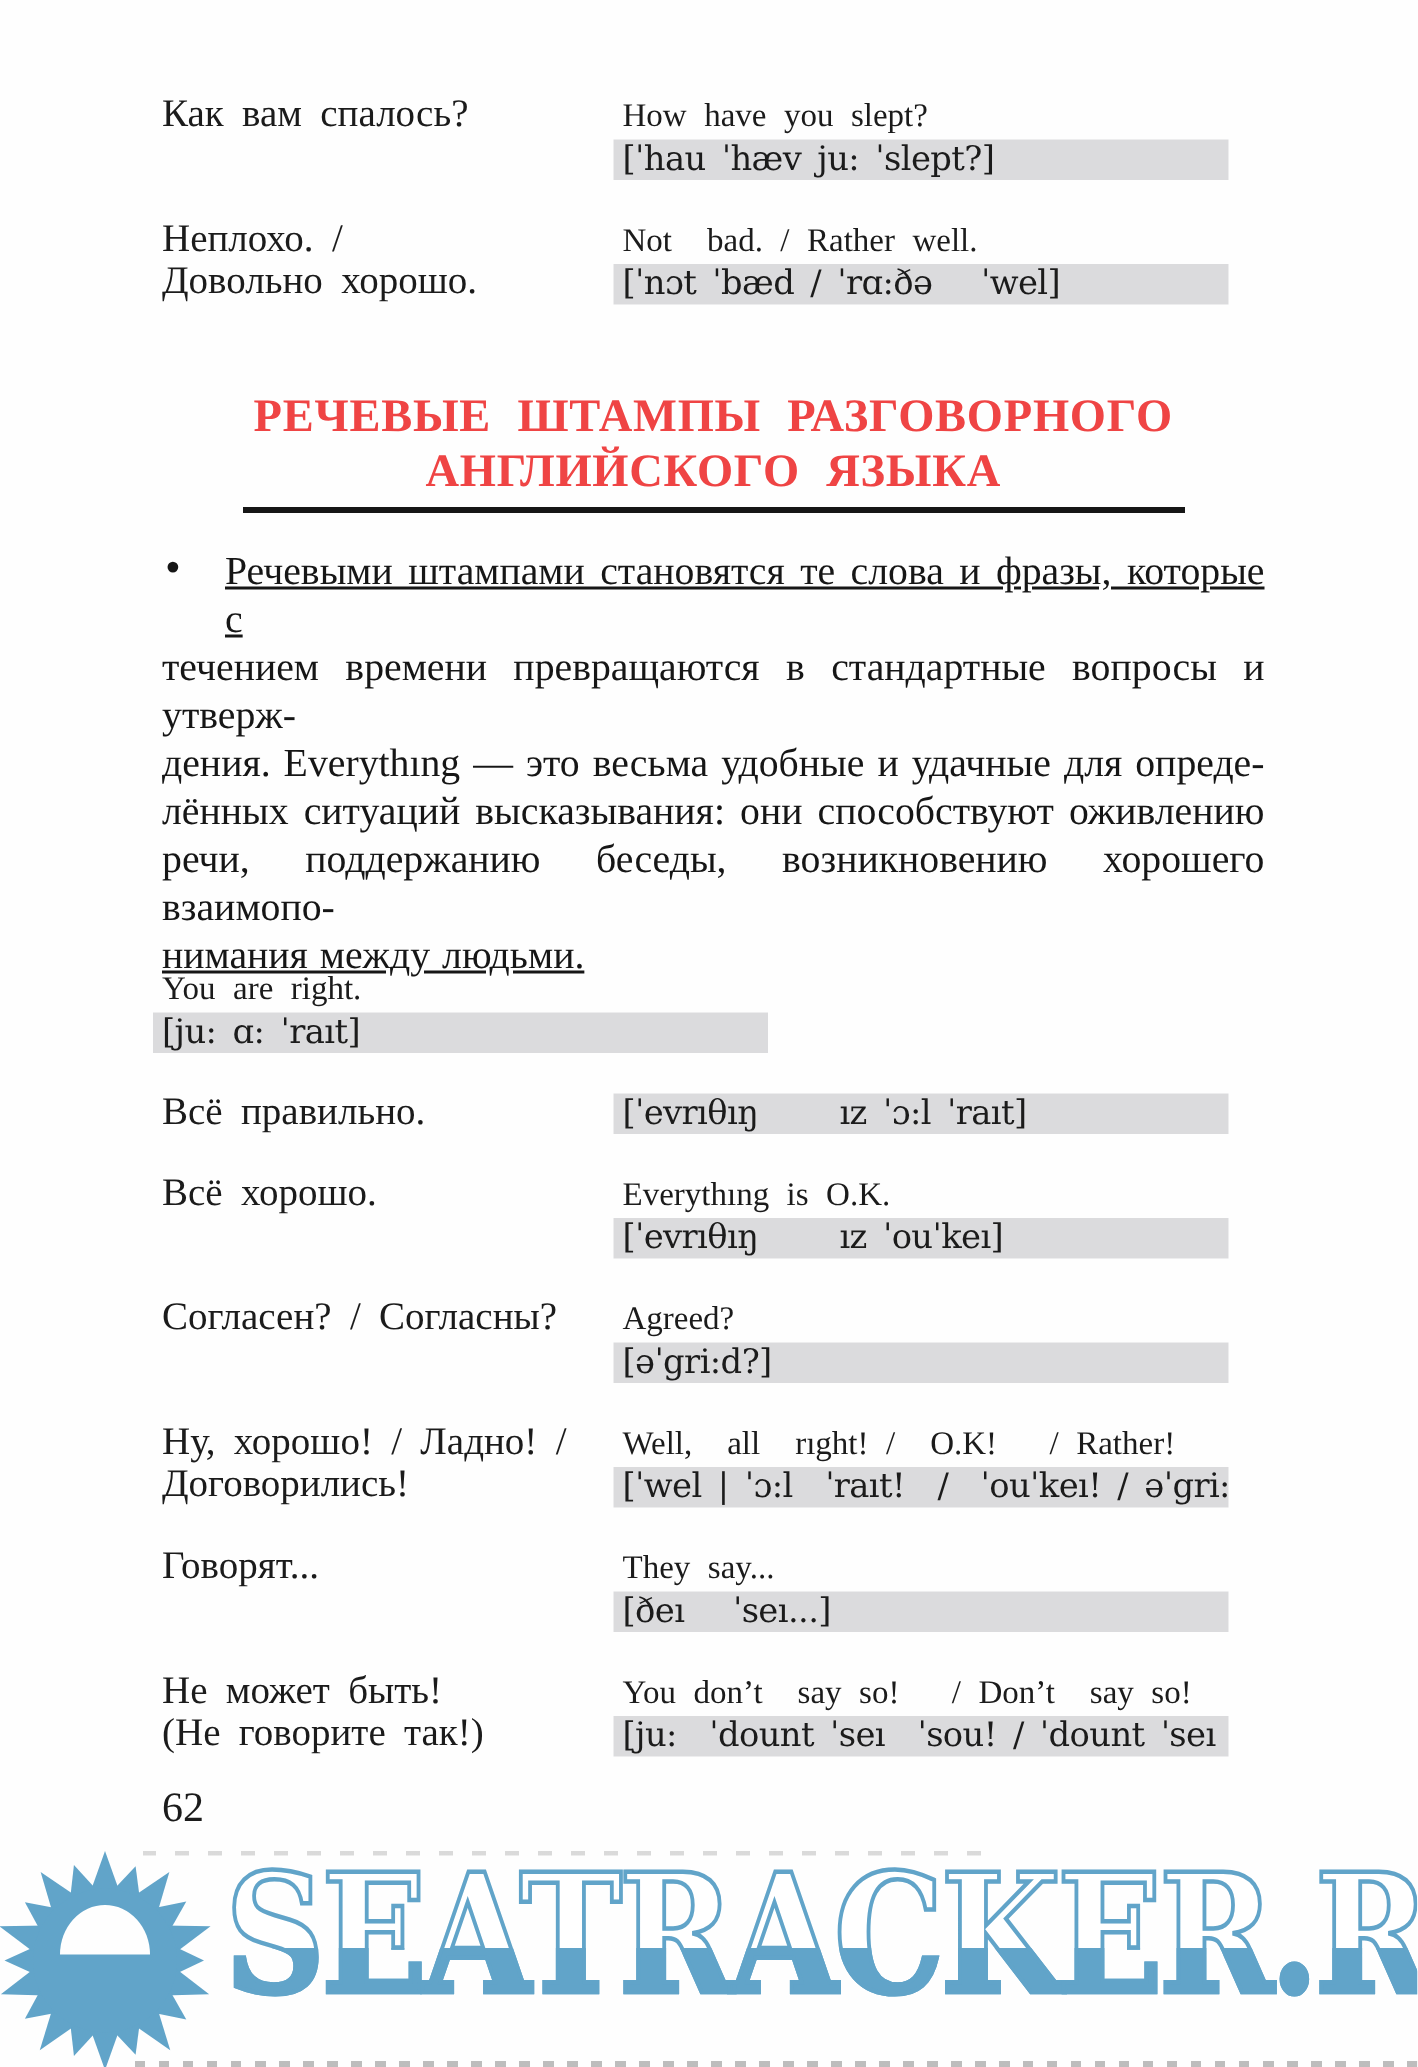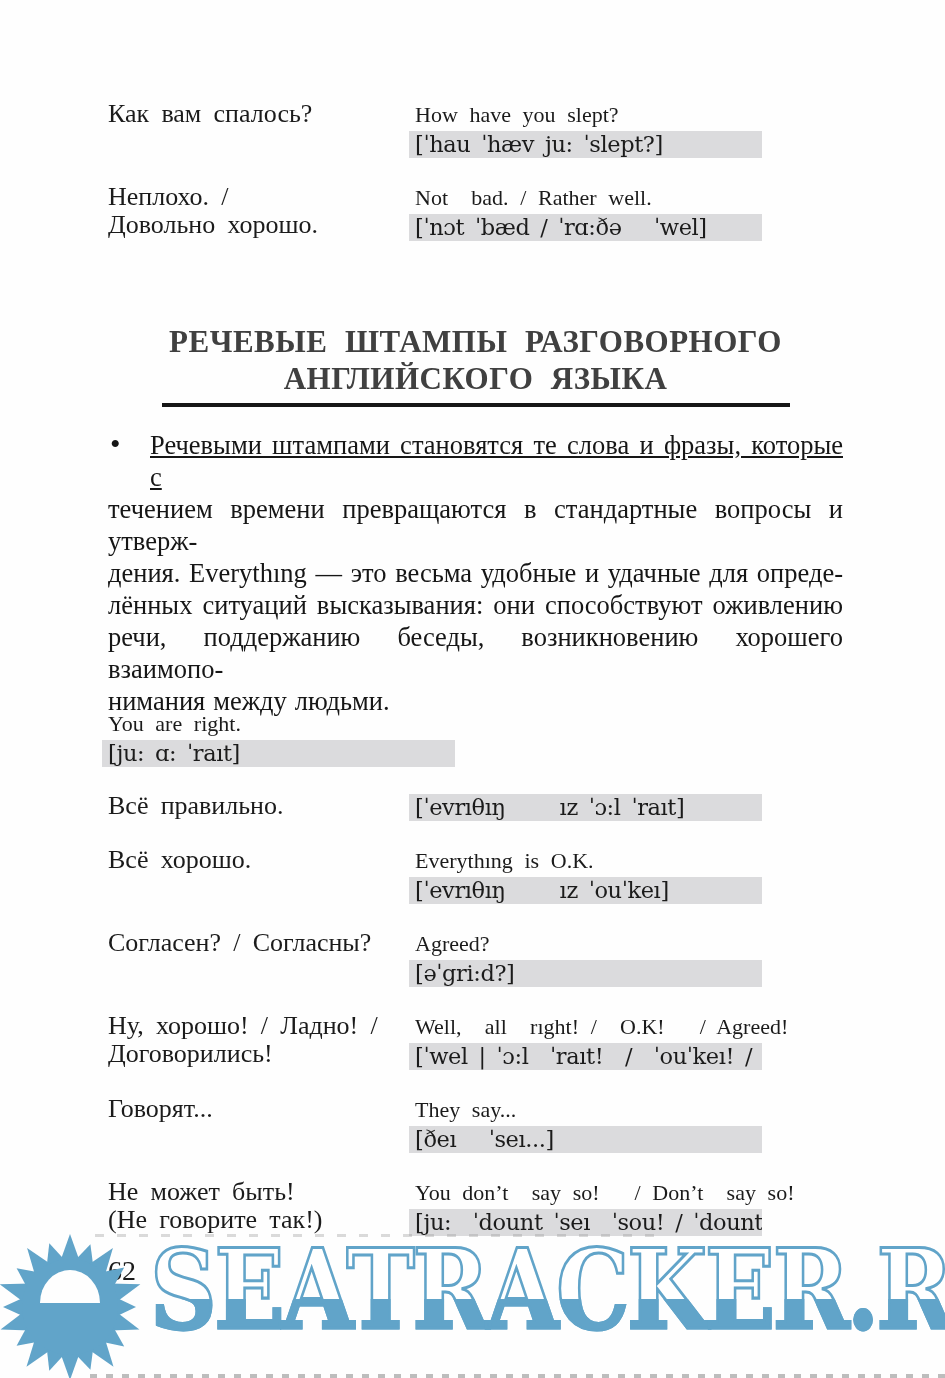--- a/index.html
+++ b/index.html
@@ -23,58 +23,58 @@
     white-space:pre-line;
   }
   .cell-en{flex:1;}
   .en-line{
     font-size:22px;line-height:29px;
     word-spacing:0.28em;
     white-space:pre;
   }
   .ipa-box{
     margin-top:2px;margin-left:-6px;
-    width:353px;box-sizing:border-box;
+    width:410px;box-sizing:border-box;
     padding-left:6px;
     height:27px;line-height:27px;
     background:var(--highlight,#dbdbdd);
     overflow:hidden;
   }
   .ipa{
     font-family:"DejaVu Serif","Liberation Serif",serif;
     font-size:22.5px;
     letter-spacing:-0.4px;
     word-spacing:0.18em;
     white-space:pre;
   }
-  .intro-rows{padding-top:100px;}
+  .intro-rows{padding-top:62px;}
   
   .heading{
-    margin-top:82px;
+    margin-top:55px;
     text-align:center;
     font-size:31px;font-weight:bold;
     line-height:37px;
     letter-spacing:0.5px;
     word-spacing:0.3em;
-    color:#404040;
+    color:#ef4444;
   }
   .heading-rule{
     width:628px;height:4px;background:#161616;
     margin:6px auto 0 auto;
   }
   
   .para{margin-top:22px;font-size:26.5px;color:#161616;position:relative;}
   .para-line{
     line-height:32px;
     text-align:justify;
     text-align-last:justify;
     word-spacing:0.05em;
   }
   .para-line.first{padding-left:42px;text-decoration:underline;}
-  .para-line.last{text-align-last:left;text-align:center;}
+  .para-line.last{text-align-last:left;text-align:center;text-decoration:underline;}
   .bullet{
     position:absolute;left:2px;top:-2px;
     font-size:30px;
   }
   .rows{margin-top:-8px;}
   
   .page-number{
     margin-top:-6px;
     font-size:28px;
   }
@@ -185,21 +185,21 @@
           <div class="en-line">Agreed?</div>
           <div class="ipa-box">
             <span class="ipa">[əˈgri:d?]</span>
           </div>
         </div>
       </div>
       <div class="row">
         <div class="cell-ru">Ну, хорошо! / Ладно! /
 Договорились!</div>
         <div class="cell-en">
-          <div class="en-line">Well,  all  rıght! /  O.K!   / Agreed!</div>
+          <div class="en-line">Well,  all  rıght! /  O.K!   / Rather!</div>
           <div class="ipa-box">
             <span class="ipa">[ˈwel | ˈɔ:l  ˈraıt!  /  ˈouˈkeı! / əˈgri:d!]</span>
           </div>
         </div>
       </div>
       <div class="row">
         <div class="cell-ru">Говорят...</div>
         <div class="cell-en">
           <div class="en-line">They say...</div>
           <div class="ipa-box">

